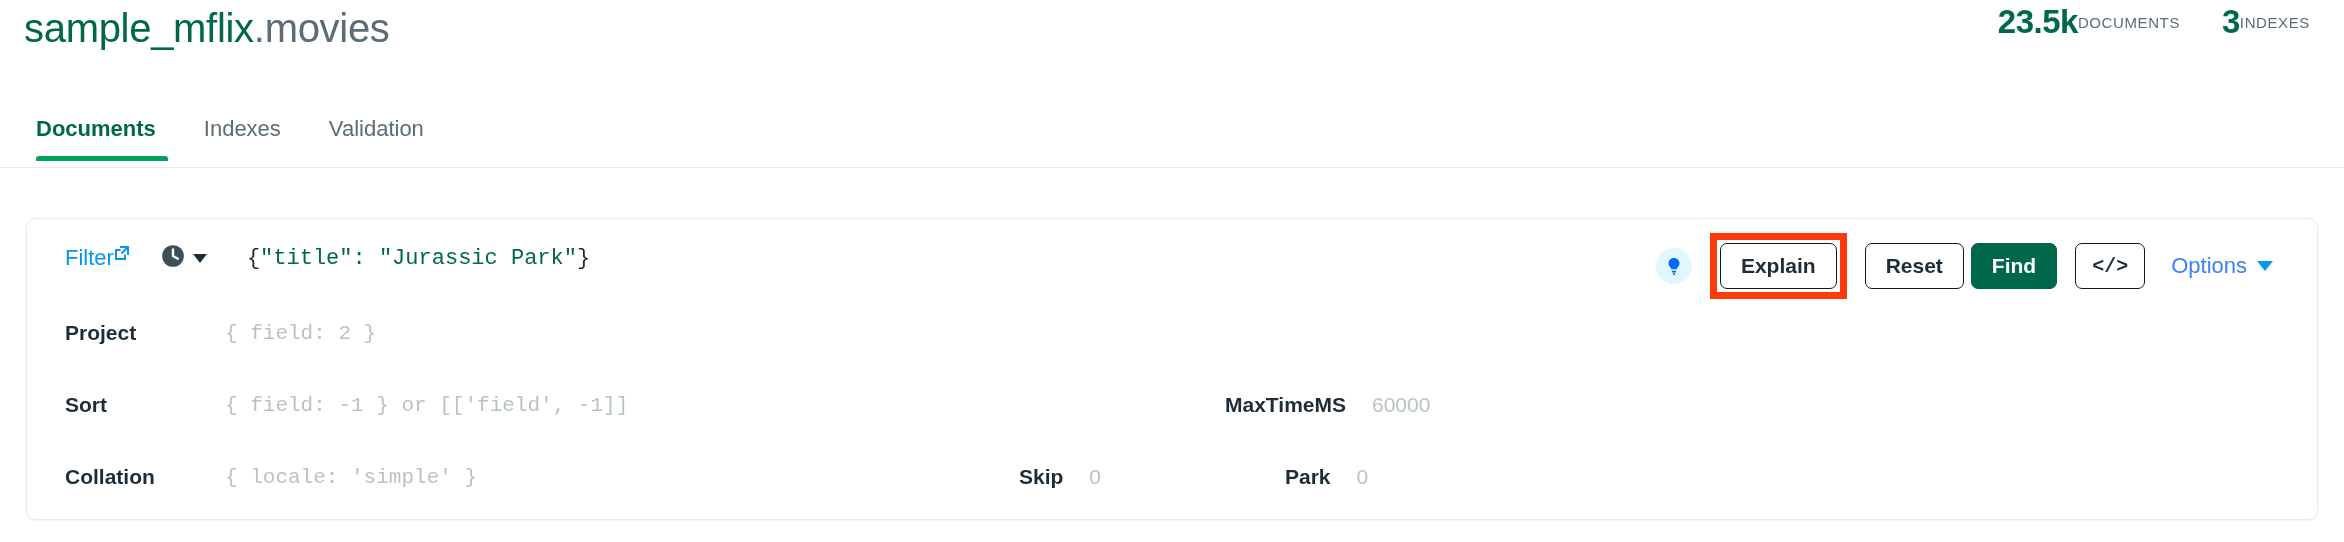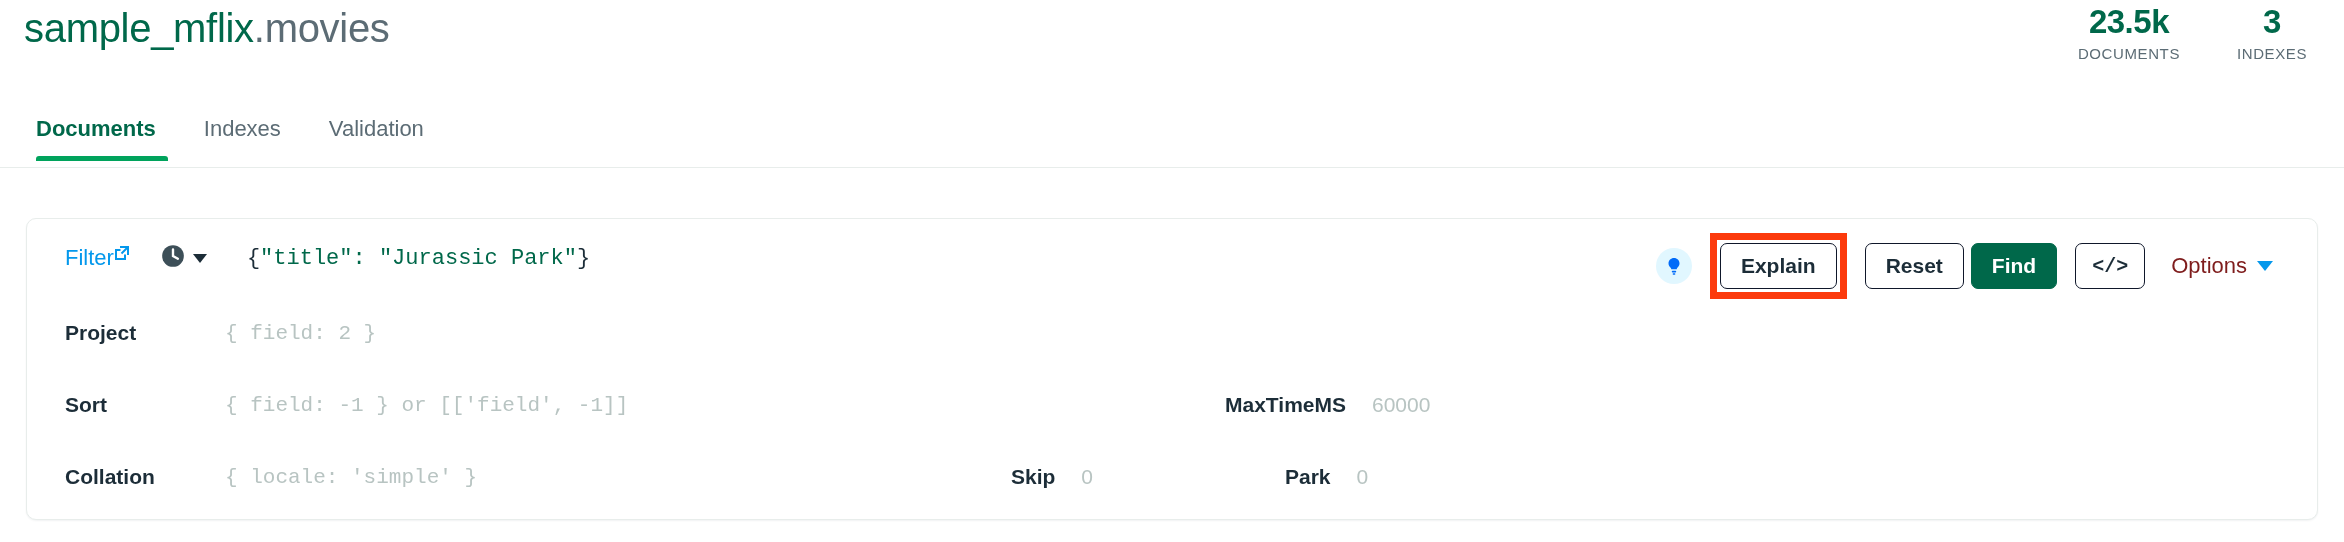--- a/index.html
+++ b/index.html
@@ -39,21 +39,21 @@
   .stats {
     position: absolute;
     right: 22px;
     top: 2px;
     display: flex;
     align-items: flex-start;
     gap: 42px;
   }
   .stat {
     display: flex;
-    flex-direction: column;
+    flex-direction: row;
     align-items: center;
     min-width: 100px;
   }
   .stat-value {
     color: #00684A;
     font-size: 33px;
     font-weight: 700;
     line-height: 40px;
     letter-spacing: -0.5px;
   }
@@ -235,21 +235,21 @@
   .btn.code {
     padding: 0 16px;
     font-family: "Liberation Mono", monospace;
     font-size: 20px;
     margin-right: 26px;
   }
   .options-link {
     display: inline-flex;
     align-items: center;
     gap: 10px;
-    color: #7f1d1d;
+    color: #3b82f6;
     font-size: 22px;
     cursor: pointer;
     margin-right: 10px;
     white-space: nowrap;
   }
   .caret-blue {
     width: 0; height: 0;
     border-left: 8px solid transparent;
     border-right: 8px solid transparent;
     border-top: 10px solid #0498EC;
@@ -350,21 +350,21 @@
         <span class="opt-input sans" style="margin-left:26px;">60000</span>
       </div>
     </div>
 
     <div class="row">
       <div class="cell" style="left:14px;">
         <span class="opt-label" style="margin-left:0;width:160px;">Collation</span>
         <span class="opt-input">{ locale: 'simple' }</span>
       </div>
       <div class="cell" style="left:960px;">
-        <span class="opt-label" style="margin-left:0;">Skip</span>
+        <span class="opt-label" style="margin-left:8px;">Skip</span>
         <span class="opt-input sans" style="margin-left:26px;">0</span>
       </div>
       <div class="cell" style="left:1234px;">
         <span class="opt-label" style="margin-left:0;">Park</span>
         <span class="opt-input sans" style="margin-left:26px;">0</span>
       </div>
     </div>
 
   </div>
 </div>

